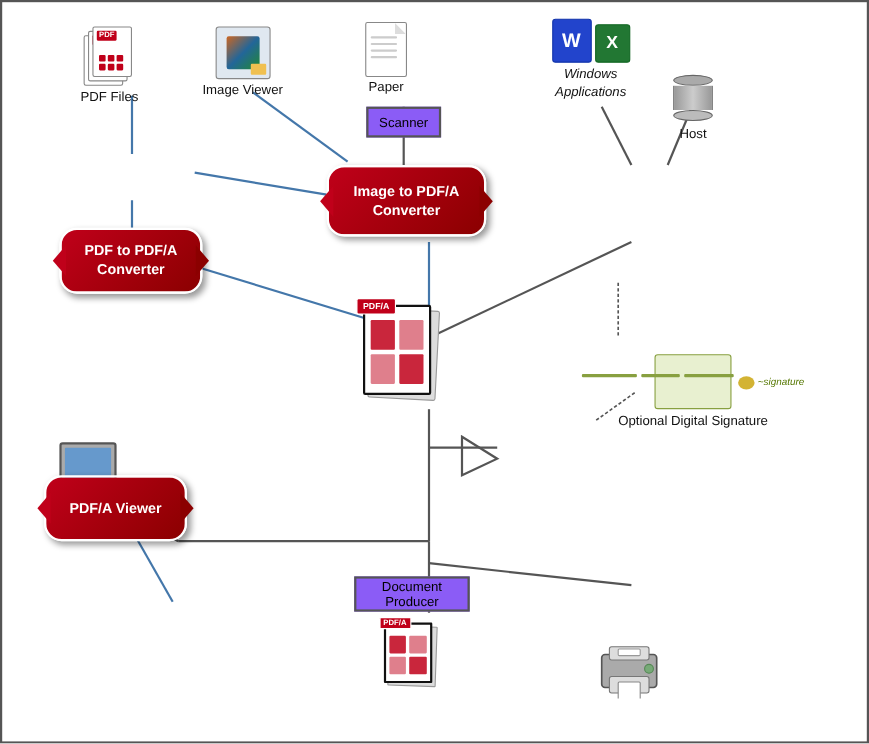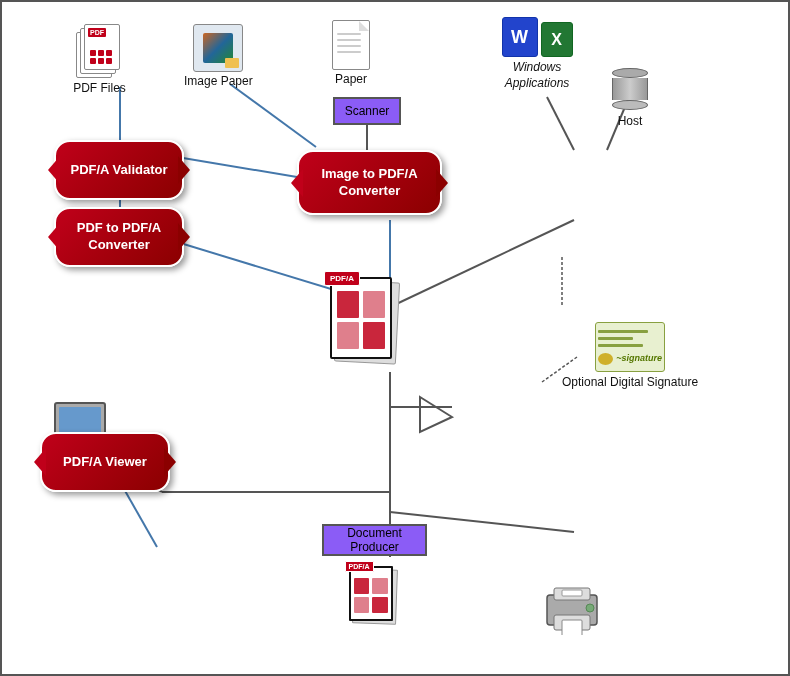--- a/index.html
+++ b/index.html
@@ -308,24 +308,22 @@
       border: 1.5px solid #88a040;
       border-radius: 3px;
       position: relative;
       display: flex;
       align-items: center;
       justify-content: center;
     }
 
     .cert-lines {
       display: flex;
-      flex-direction: column;
       gap: 4px;
       padding: 4px;
-      font-weight: bold;
     }
 
     .cert-line {
       height: 3px;
       background: #88a040;
       border-radius: 1px;
     }
 
     
     .host-cyl {
@@ -406,21 +404,21 @@
     <span class="label-text" style="position:static; margin-top:2px;">PDF
 Files</span>
   </div>
 
   <div class="icon image-files-icon">
     <div style="width:50px;height:48px;background:#e0e8f0;border:1.5px solid #888;border-radius:3px;display:flex;align-items:center;justify-content:center;position:relative;overflow:hidden;">
       <div style="width:30px;height:30px;background:linear-gradient(135deg,#cc6622,#226699,#228833);border-radius:2px;"></div>
       <div style="position:absolute;bottom:3px;right:3px;width:14px;height:10px;background:#f0c050;border-radius:1px;"></div>
     </div>
     <span class="label-text" style="position:static;margin-top:2px;">Image
-Paper</span>
+Viewer</span>
   </div>
 
   <div class="icon paper-icon">
     <div class="paper-shape">
       <div style="position:absolute;top:12px;left:4px;right:8px;display:flex;flex-direction:column;gap:4px;">
         <div style="height:2px;background:#ccc;border-radius:1px;"></div>
         <div style="height:2px;background:#ccc;border-radius:1px;"></div>
         <div style="height:2px;background:#ccc;border-radius:1px;"></div>
         <div style="height:2px;background:#ccc;border-radius:1px;"></div>
       </div>
@@ -445,24 +443,20 @@
       <div class="cyl-body" style="width:36px;height:22px;"></div>
       <div class="cyl-bottom" style="width:36px;height:10px;"></div>
     </div>
     <span class="label-text" style="position:static;margin-top:2px;">Host</span>
   </div>
 
   <div class="outline-box" style="top:95px;left:331px;width:68px;height:28px;">
     <span>Scanner</span>
   </div>
 
-  <div class="red-box" style="top:138px;left:52px;width:130px;height:60px;">
-    <span>PDF/A
-Validator</span>
-  </div>
 
   <div class="red-box" style="top:205px;left:52px;width:130px;height:60px;">
     <span>PDF to PDF/A
 Converter</span>
   </div>
 
   <div class="red-box" style="top:148px;left:295px;width:145px;height:65px;">
     <span>Image to PDF/A
 Converter</span>
   </div>

